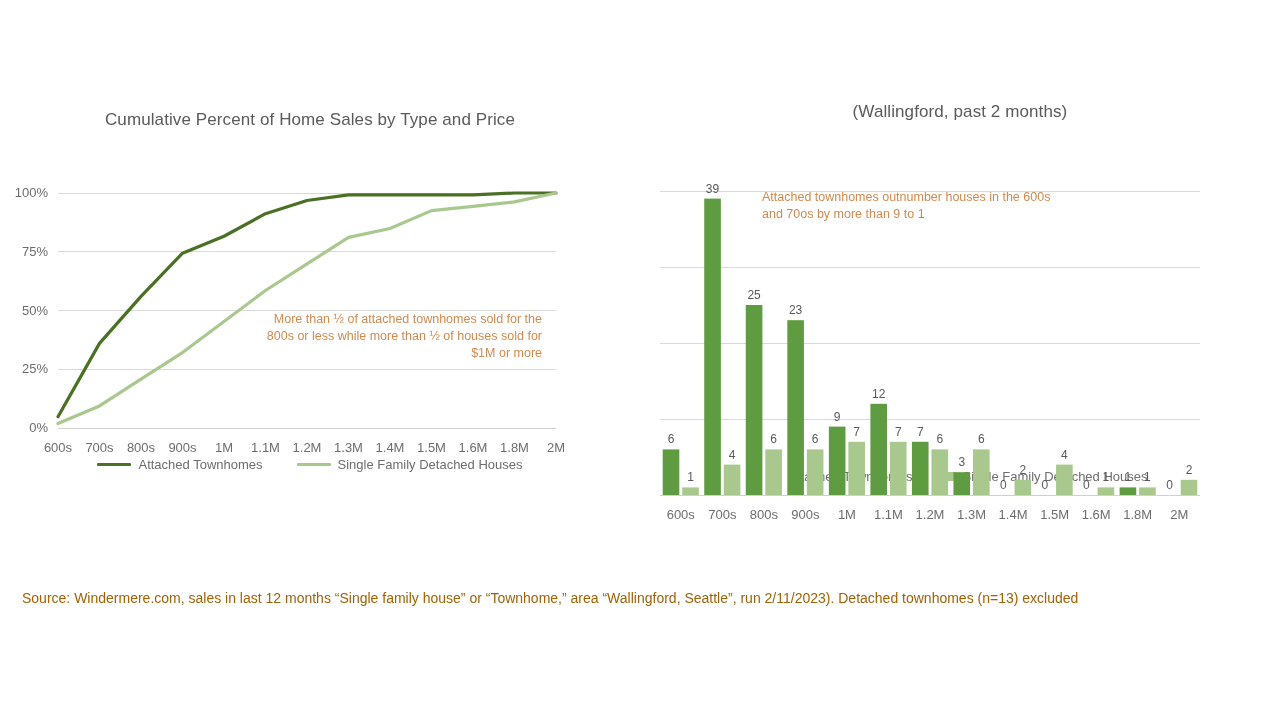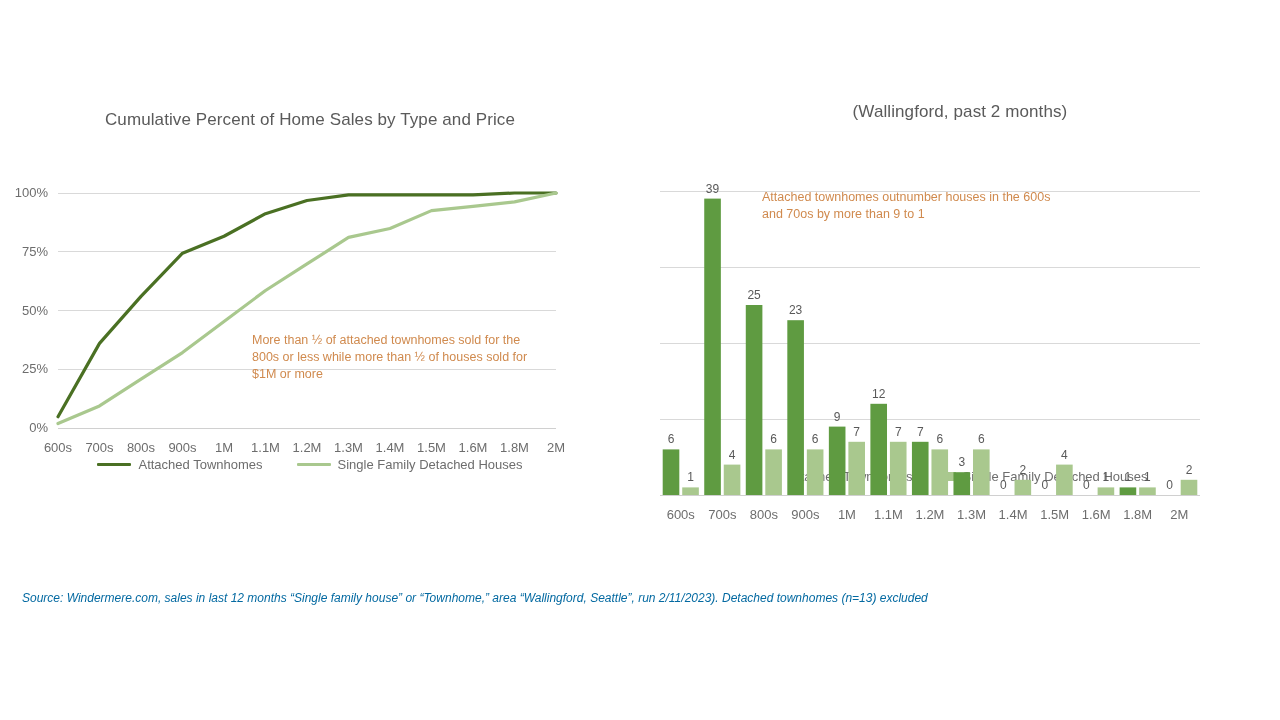--- a/index.html
+++ b/index.html
@@ -35,26 +35,26 @@
   .legend{display:flex;justify-content:center;align-items:center;gap:34px;margin-top:6px;}
   .legend-item{display:flex;align-items:center;gap:7px;}
   .legend-line{width:34px;height:3px;border-radius:1px;}
   .legend-swatch{width:9px;height:9px;}
   .legend-text{font-size:13px;color:#6d6d6d;white-space:nowrap;}
 
   .annotation{
     position:absolute;color:#d08a4e;font-size:12.5px;line-height:17px;
     font-family:"Liberation Sans",sans-serif;
   }
-  #line-annotation{left:252px;top:332px;width:290px;}
+  #line-annotation{left:252px;top:311px;width:290px;text-align:right;}
   #bar-annotation{left:754px;top:189px;width:300px;margin-left:8px;}
 
   #source-note{
     position:absolute;left:22px;top:588px;width:1240px;
-    font-size:12px;color:#0369a1;line-height:20px;font-style:italic;
+    font-size:14px;color:#a16207;line-height:20px;
   }
 </style>
 </head>
 <body>
 
 <div class="slide">
 
   <div class="chart-panel" id="line-panel">
     <div class="chart-title">
       <div>Cumulative Percent of Home Sales by Type and Price</div>

